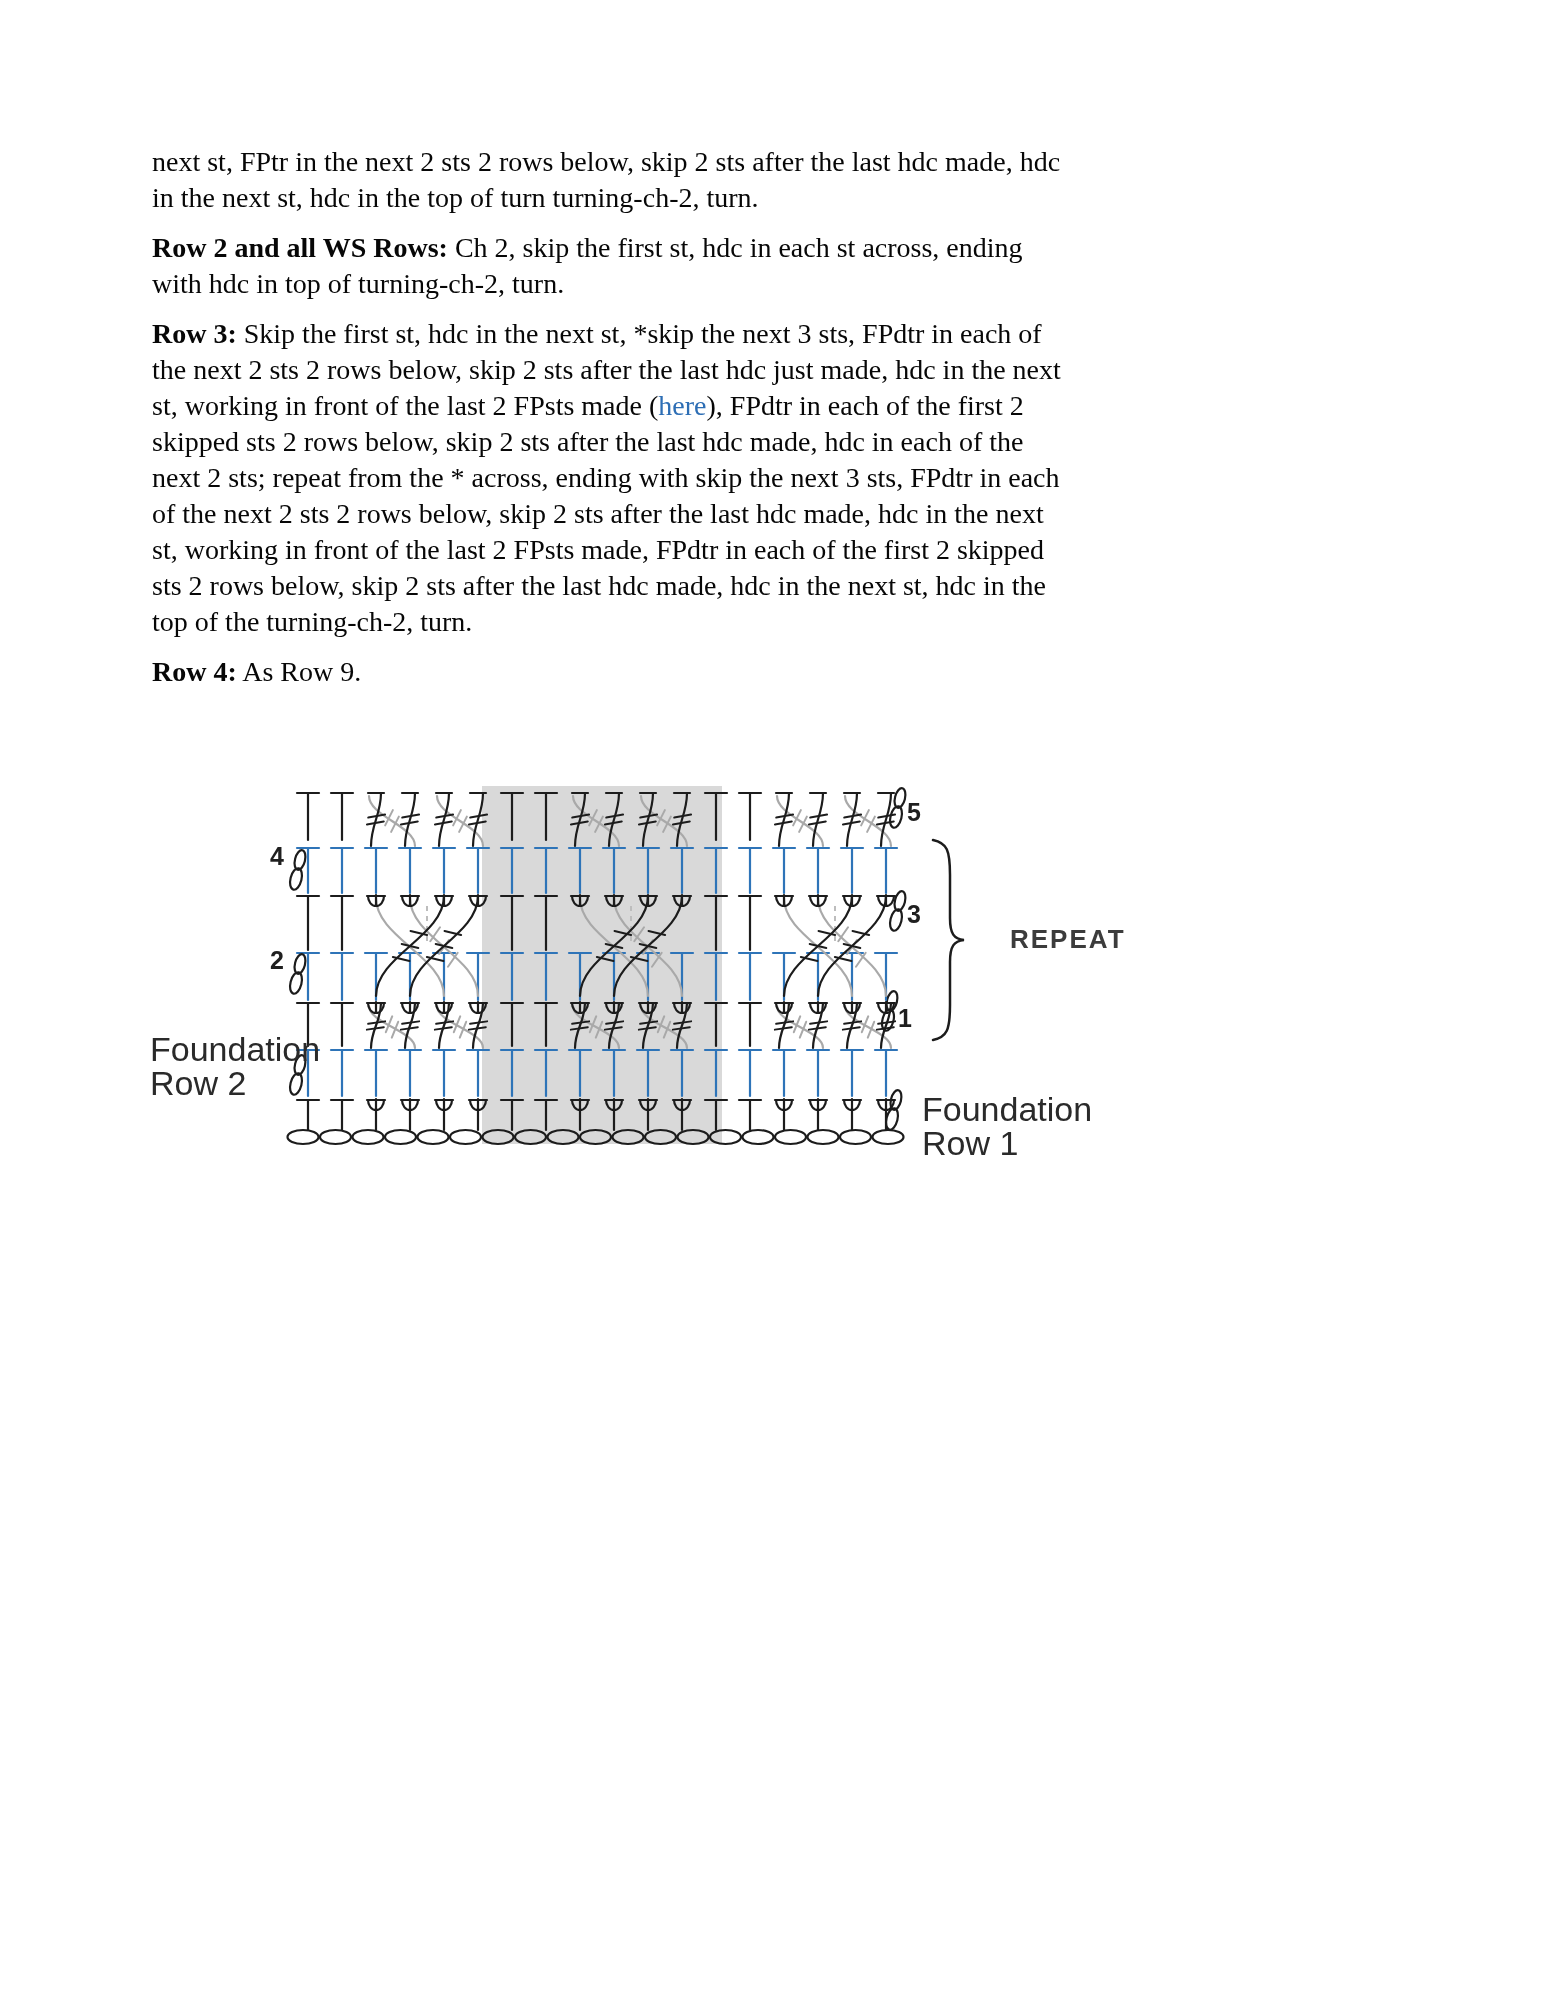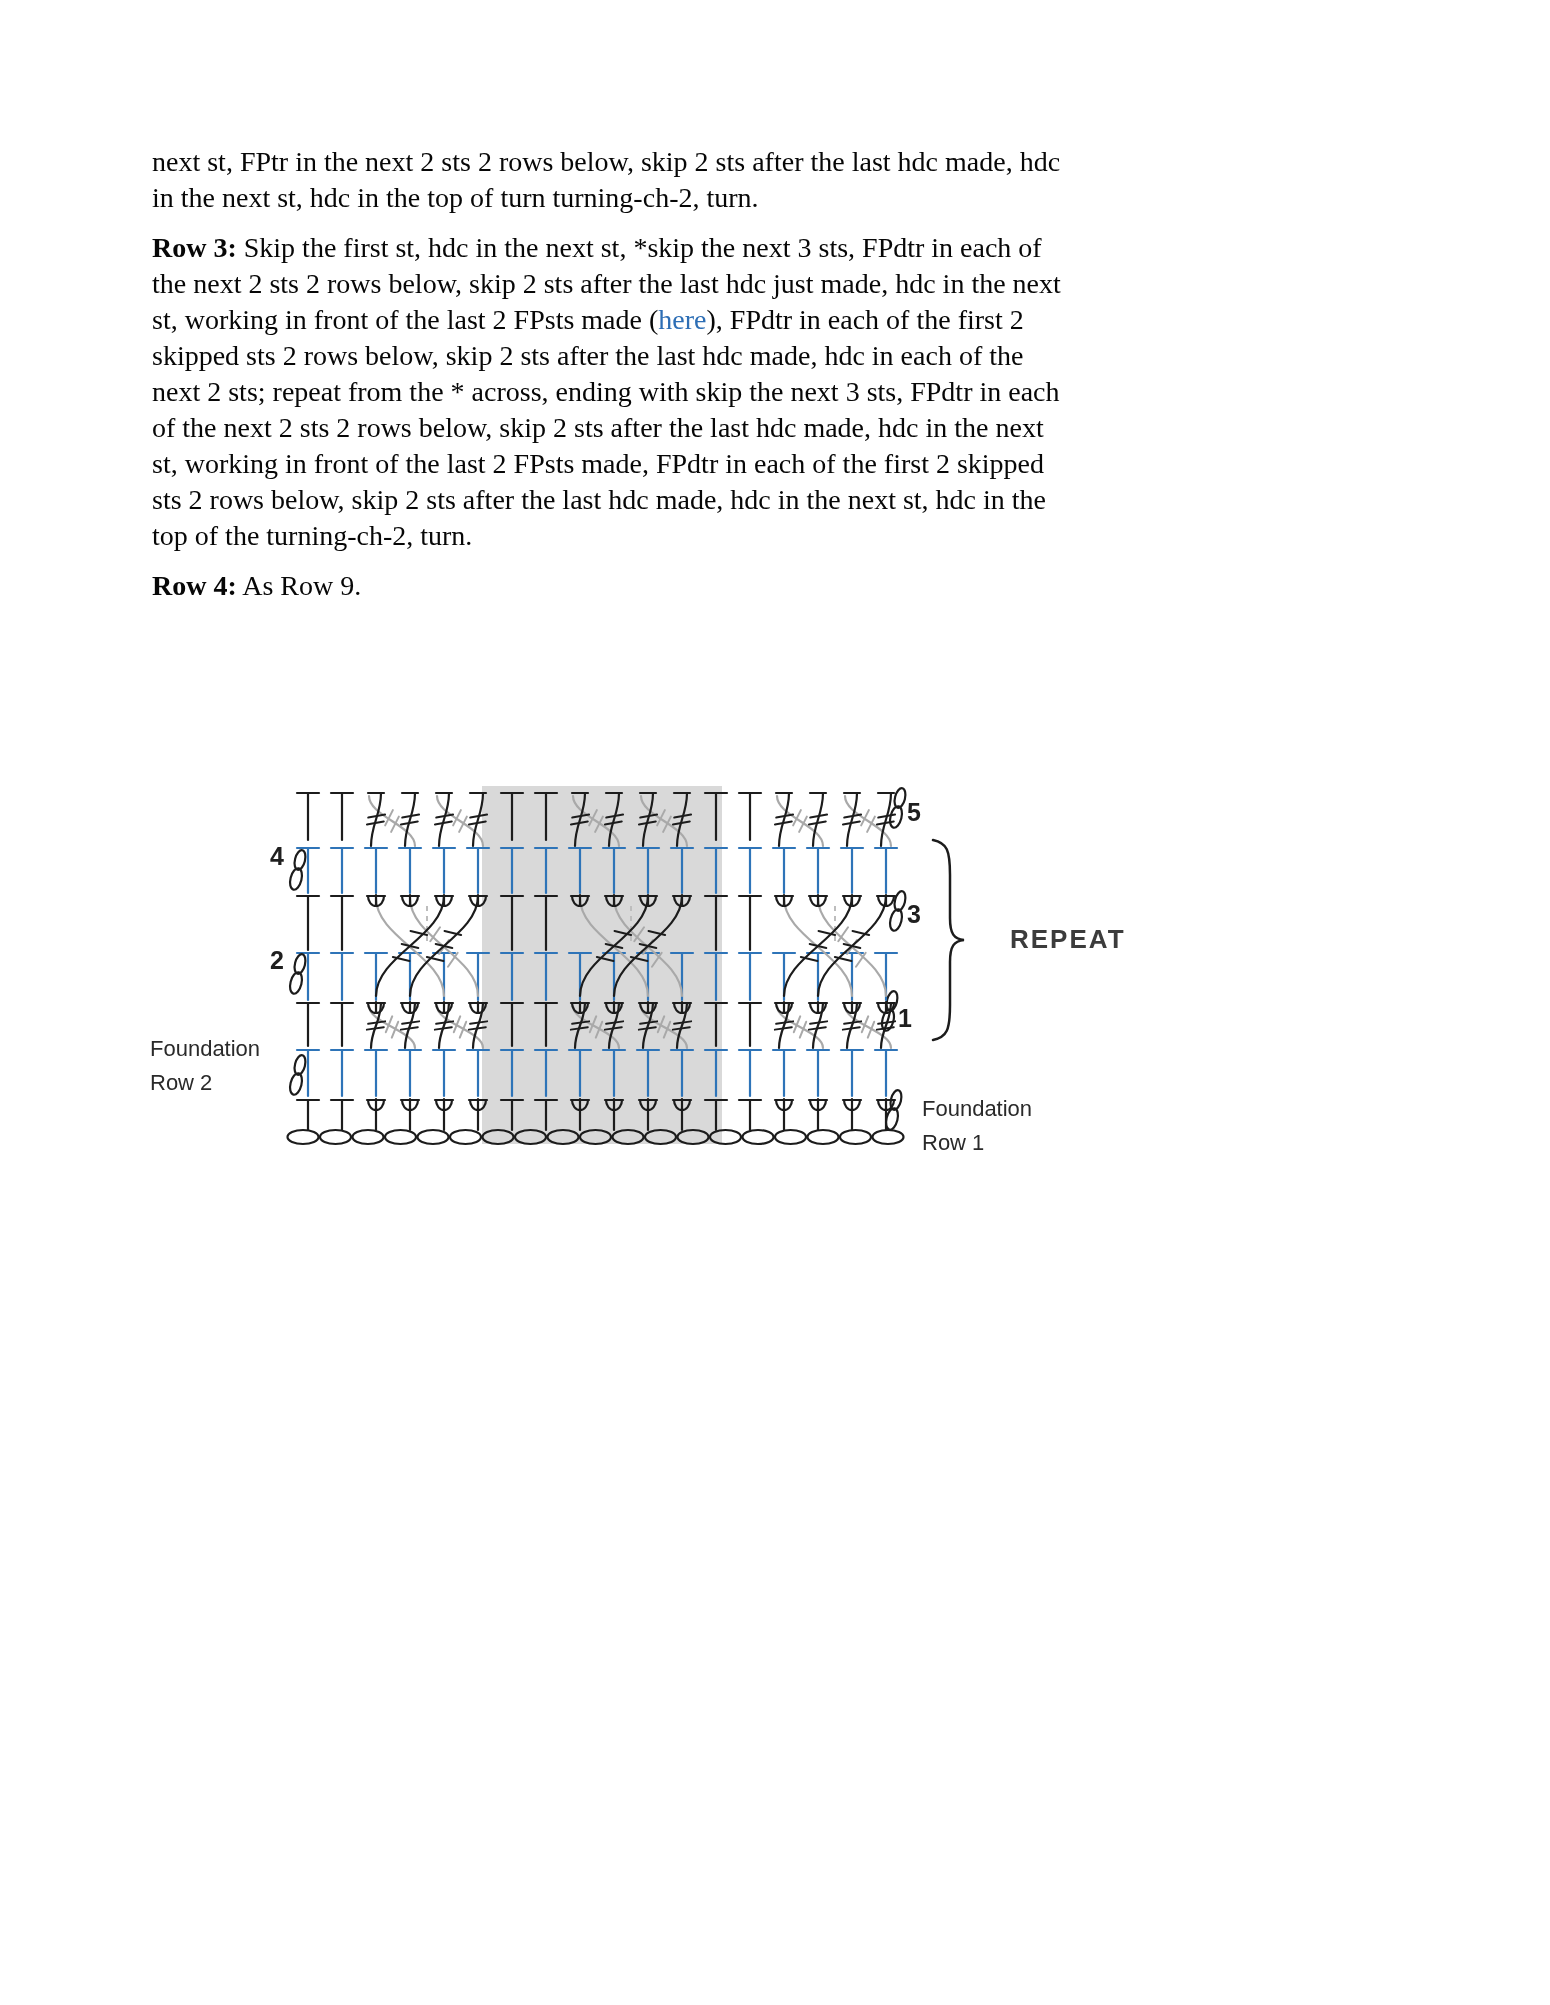--- a/index.html
+++ b/index.html
@@ -9,36 +9,39 @@
   }
   .text-col{position:absolute;left:152px;top:142px;width:920px;font-size:28px;line-height:36px;}
   .text-col p{margin:2px 0 14px 0;}
   .text-col b{font-weight:bold;}
   a.inline-link{color:var(--link-blue,#2d6eb5);text-decoration:none;cursor:pointer;}
   .diagram{position:absolute;left:150px;top:778px;width:1060px;height:410px;}
   .diagram svg{position:absolute;left:0;top:0;}
   .dlabel{position:absolute;font-family:"Liberation Sans", sans-serif;color:#1f1f1f;white-space:nowrap;}
   .num{font-weight:bold;font-size:25px;}
   .repeat{font-size:26px;letter-spacing:2px;color:#3c3c3c;font-weight:600;}
-  .foundation{font-size:22px;line-height:34px;color:#2a2a2a;width:155px;white-space:normal;}
+  .foundation{font-size:34px;line-height:34px;color:#2a2a2a;width:155px;white-space:normal;}
   #lbl-4{left:120px;top:64px;}
   #lbl-2{left:120px;top:168px;}
   #lbl-5{left:757px;top:20px;}
   #lbl-3{left:757px;top:122px;}
   #lbl-1{left:748px;top:226px;}
   #lbl-repeat{left:860px;top:146px;}
   #lbl-f2{left:0px;top:254px;}
   #lbl-f1{left:772px;top:314px;}
 </style>
 </head>
 <body>
 
 <div class="text-col">
   <p>
     <span>next st, FPtr in the next 2 sts 2 rows below, skip 2 sts after the last hdc made, hdc in the next st, hdc in the top of turn turning-ch-2, turn.</span>
+  </p>
+  <p>
+    <b>Row 2 and all WS Rows:</b><span> Ch 2, skip the first st, hdc in each st across, ending with hdc in top of turning-ch-2, turn.</span>
   </p>
   <p>
     <b>Row 3:</b><span> Skip the first st, hdc in the next st, *skip the next 3 sts, FPdtr in each of the next 2 sts 2 rows below, skip 2 sts after the last hdc just made, hdc in the next st, working in front of the last 2 FPsts made (</span><a class="inline-link">here</a><span>), FPdtr in each of the first 2 skipped sts 2 rows below, skip 2 sts after the last hdc made, hdc in each of the next 2 sts; repeat from the * across, ending with skip the next 3 sts, FPdtr in each of the next 2 sts 2 rows below, skip 2 sts after the last hdc made, hdc in the next st, working in front of the last 2 FPsts made, FPdtr in each of the first 2 skipped sts 2 rows below, skip 2 sts after the last hdc made, hdc in the next st, hdc in the top of the turning-ch-2, turn.</span>
   </p>
   <p>
     <b>Row 4:</b><span> As Row 9.</span>
   </p>
 </div>
 
 <div class="diagram">

